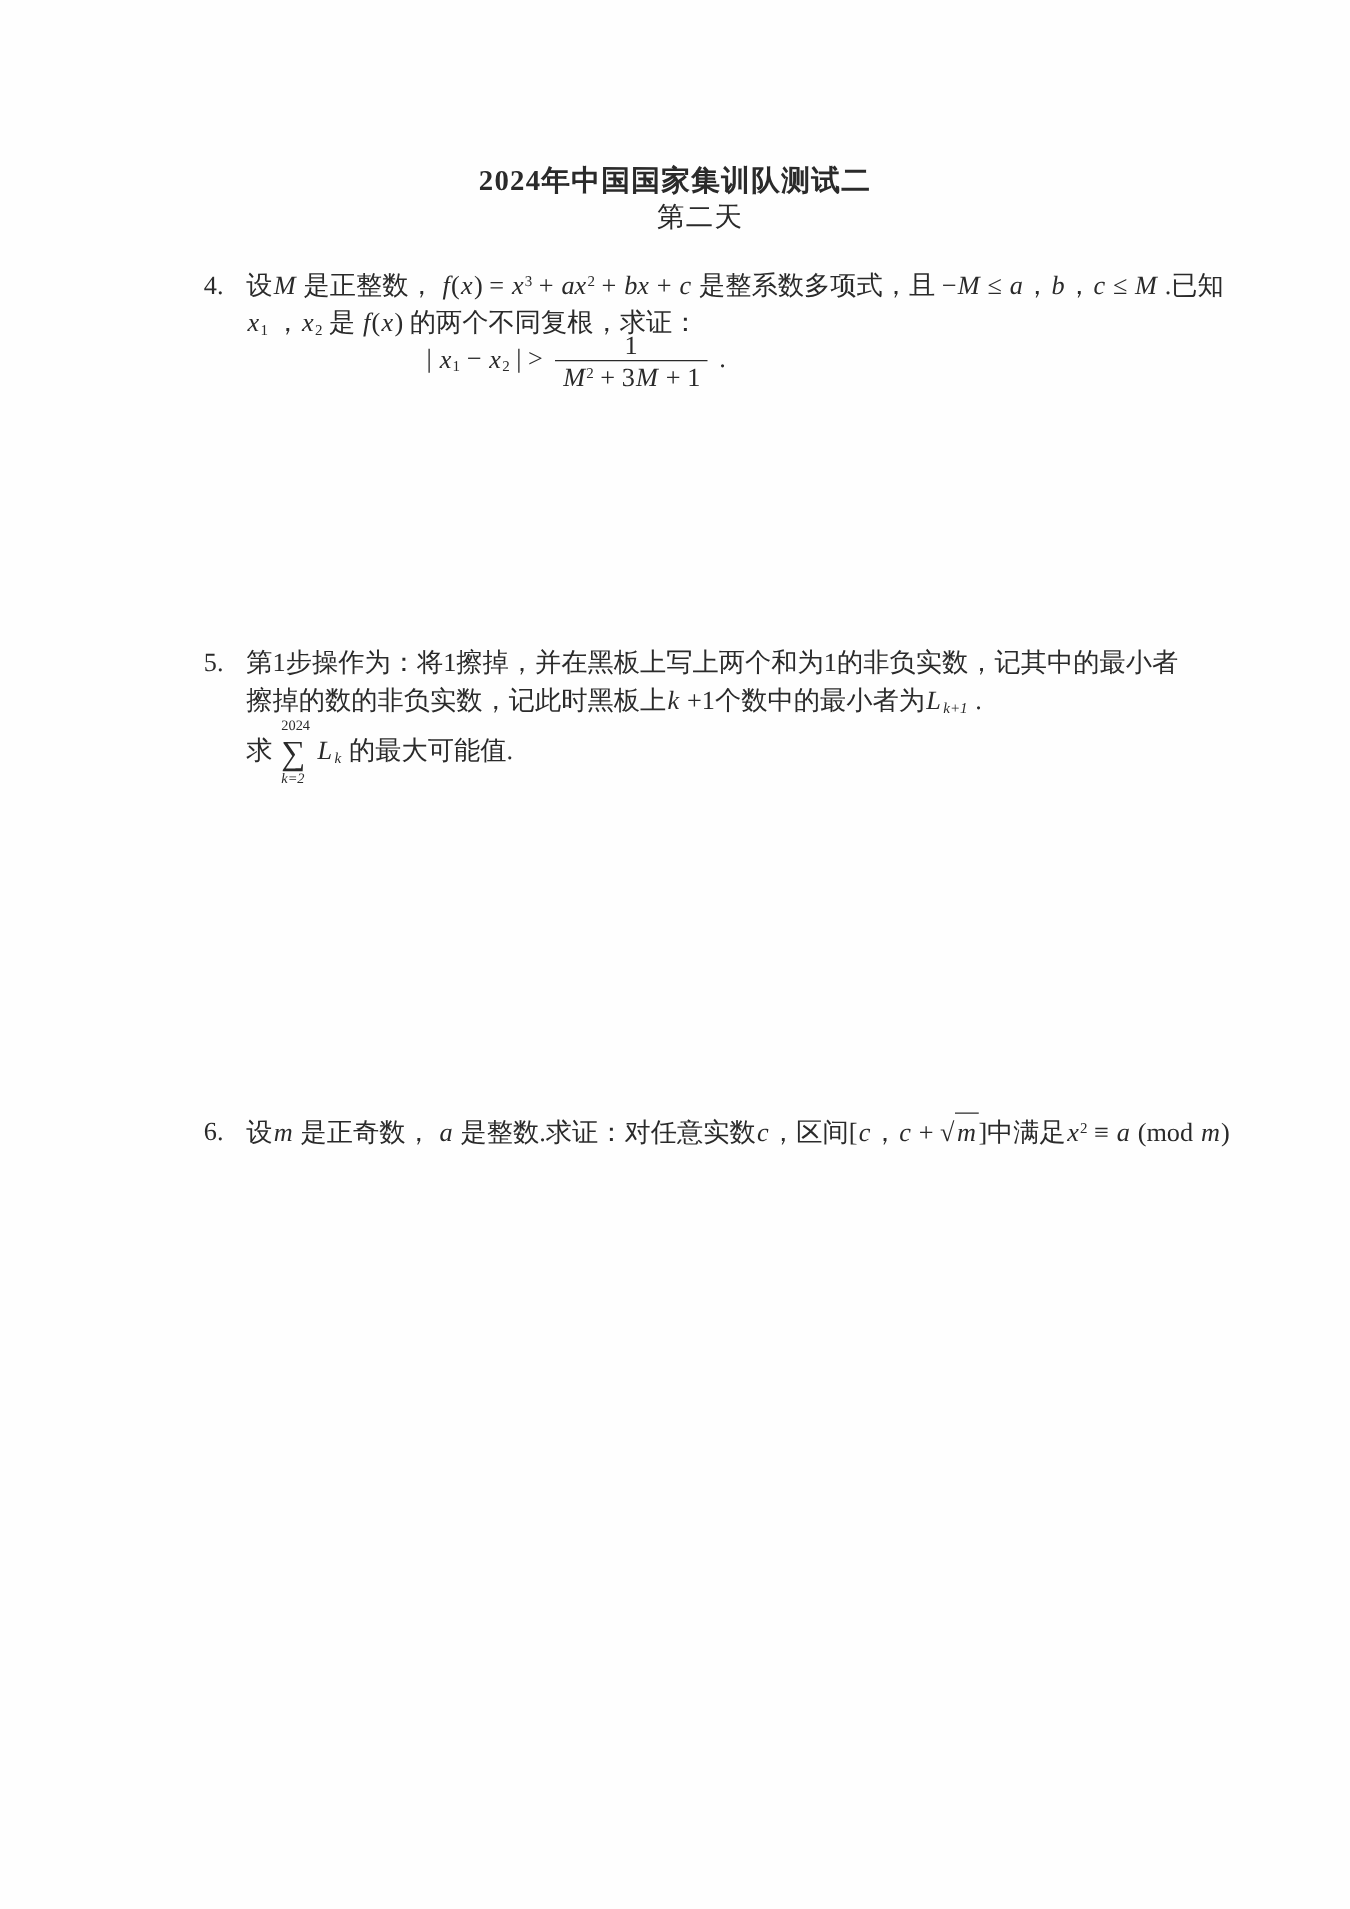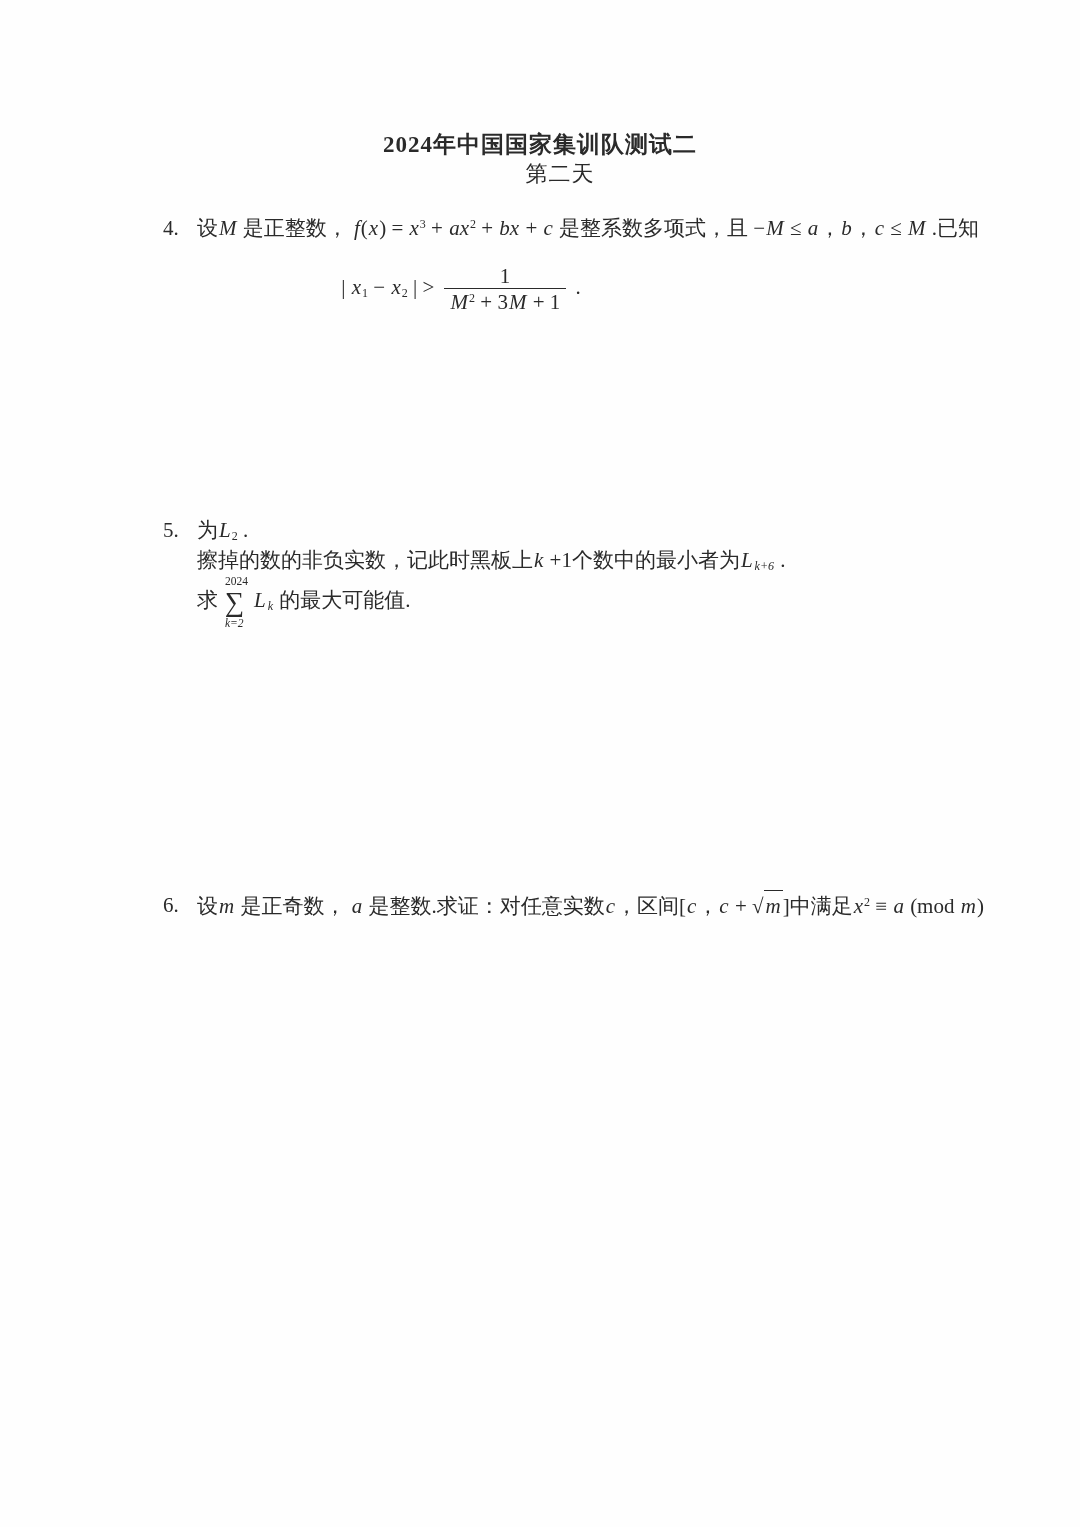--- a/index.html
+++ b/index.html
@@ -111,30 +111,31 @@
 <div class="page">
 
   <div class="doc-title">2024年中国国家集训队测试二</div>
 
   <div class="doc-subtitle">第二天</div>
 
   <section class="problem" style="top:213px">
     <span class="pnum">4.</span>
     <div class="pcontent">
         <div class="pline"><span class="rn">设</span><span class="mi">M</span><span class="rn"> 是正整数， </span><span class="mi">f</span><span class="rn">(</span><span class="mi">x</span><span class="rn">) = </span><span class="mi">x</span><span class="sup">3</span><span class="rn"> + </span><span class="mi">ax</span><span class="sup">2</span><span class="rn"> + </span><span class="mi">bx</span><span class="rn"> + </span><span class="mi">c</span><span class="rn"> 是整系数多项式，且 −</span><span class="mi">M</span><span class="rn"> ≤ </span><span class="mi">a</span><span class="rn">，</span><span class="mi">b</span><span class="rn">，</span><span class="mi">c</span><span class="rn"> ≤ </span><span class="mi">M</span><span class="rn"> .已知</span></div>
+        <div class="pline"><span class="mi">x</span><span class="sub">1</span><span class="rn"> ，</span><span class="mi">x</span><span class="sub">2</span><span class="rn"> 是 </span><span class="mi">f</span><span class="rn">(</span><span class="mi">x</span><span class="rn">) 的两个不同复根，求证：</span></div>
       </div>
   </section>
 
   <div class="display-formula" style="top:264px"><span class="rn">| </span><span class="mi">x</span><span class="sub">1</span><span class="rn"> − </span><span class="mi">x</span><span class="sub">2</span><span class="rn"> | &gt; </span><span class="frac"><span class="fnum"><span class="rn">1</span></span><span class="fden"><span class="mi">M</span><span class="sup">2</span><span class="rn"> + 3</span><span class="mi">M</span><span class="rn"> + 1</span></span></span><span class="rn"> .</span></div>
 
   <section class="problem" style="top:515px">
     <span class="pnum">5.</span>
     <div class="pcontent">
-        <div class="pline"><span class="rn">为</span><span class="mi">L</span><span class="sub">2</span><span class="rn"> .</span></div>
-        <div class="pline"><span class="rn">擦掉的数的非负实数，记此时黑板上</span><span class="mi">k</span><span class="rn"> +1个数中的最小者为</span><span class="mi">L</span><span class="sub mi">k+6</span><span class="rn"> .</span></div>
+        <div class="pline"><span class="rn">第1步操作为：将1擦掉，并在黑板上写上两个和为1的非负实数，记其中的最小者</span></div>
+        <div class="pline"><span class="rn">擦掉的数的非负实数，记此时黑板上</span><span class="mi">k</span><span class="rn"> +1个数中的最小者为</span><span class="mi">L</span><span class="sub mi">k+1</span><span class="rn"> .</span></div>
         <div class="pline"><span class="rn">求</span><span class="sum">
             <span class="lim lim-t">2024</span>
             <span class="sigma">∑</span>
             <span class="lim lim-b">k=2</span>
           </span><span class="mi">L</span><span class="sub mi">k</span><span class="rn"> 的最大可能值.</span></div>
       </div>
   </section>
 
   <section class="problem" style="top:890px">
     <span class="pnum">6.</span>

